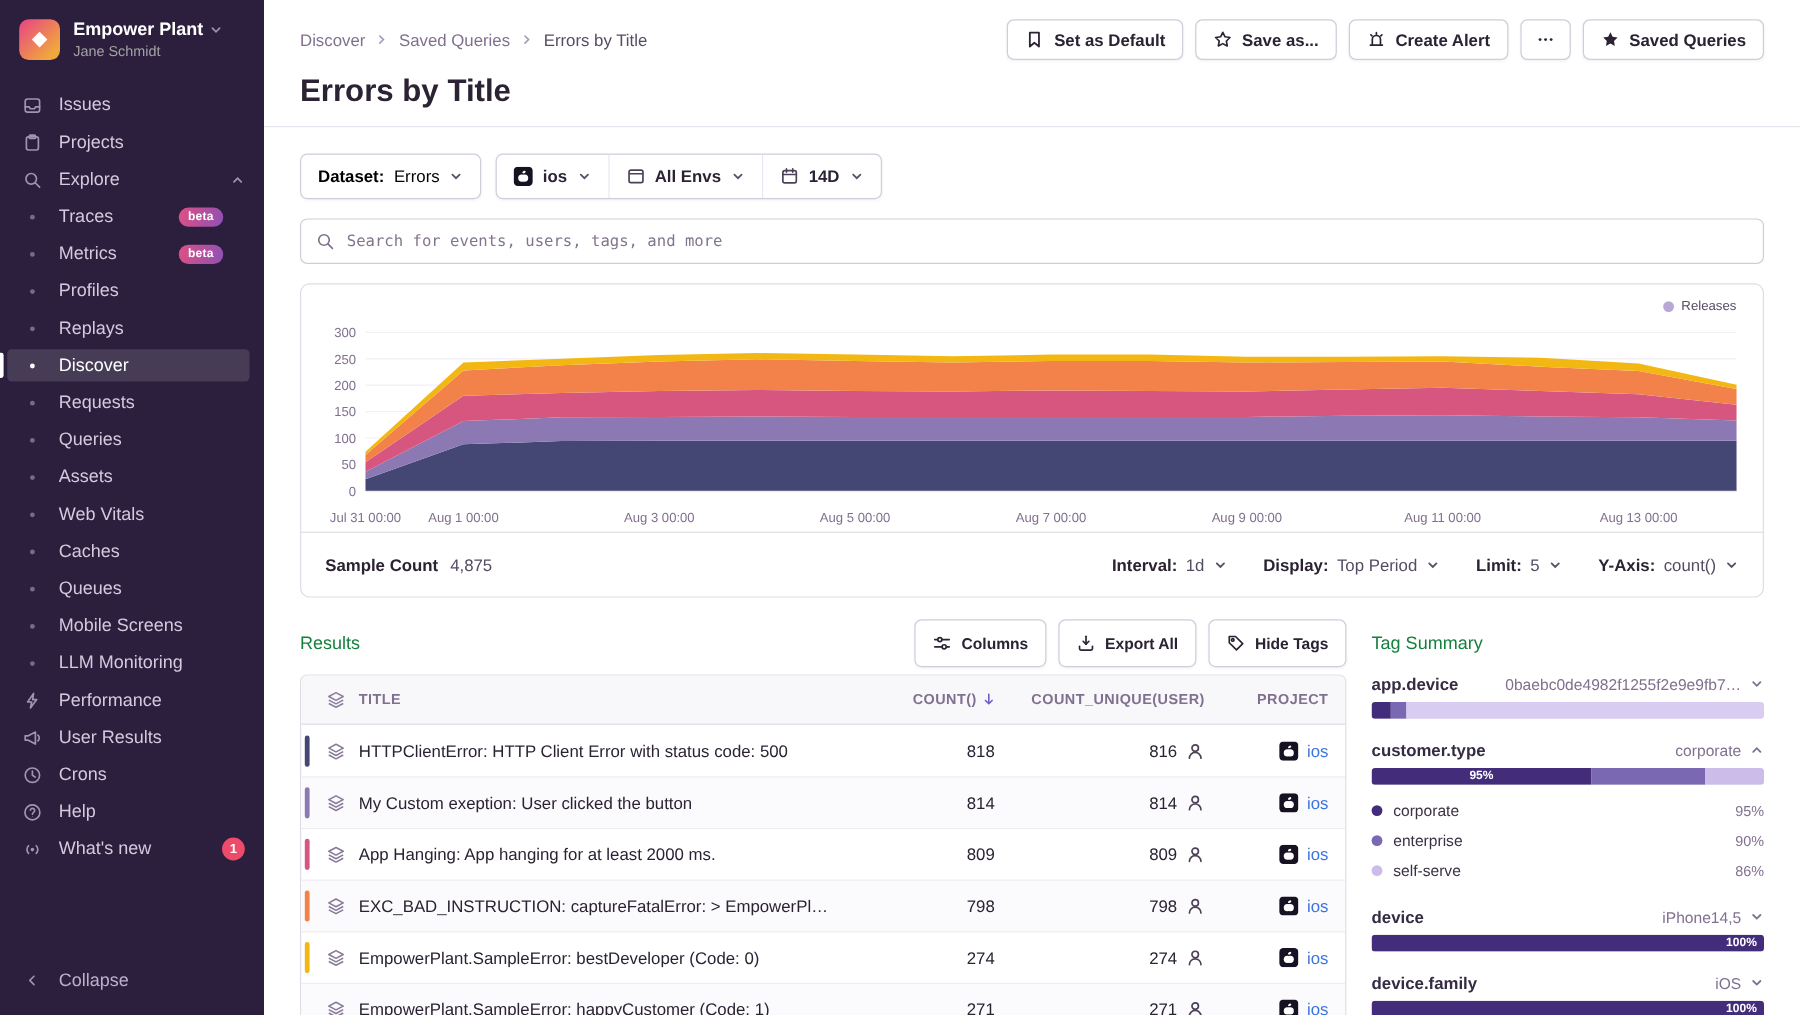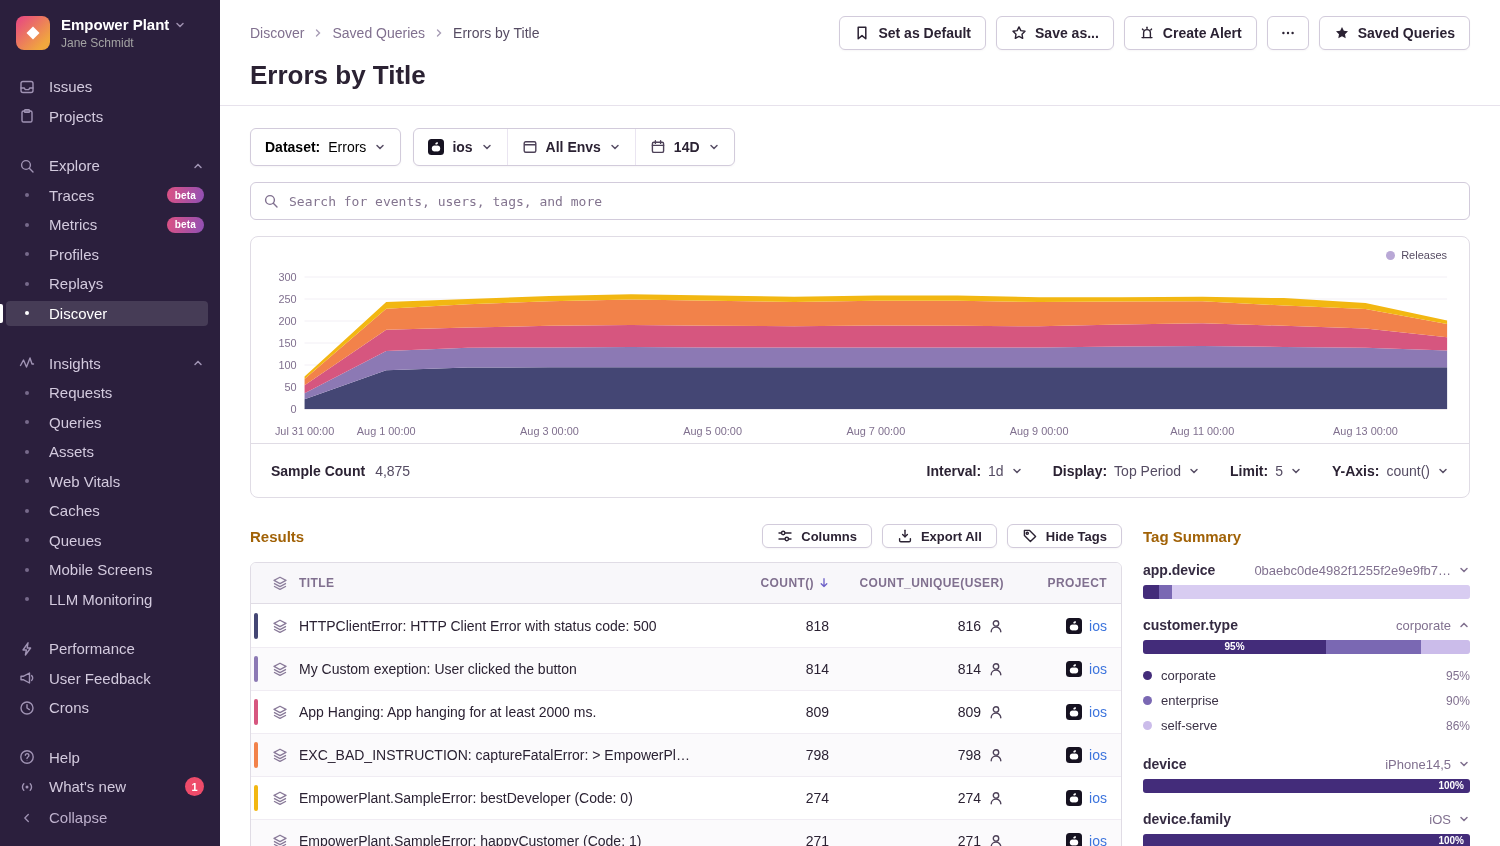--- a/index.html
+++ b/index.html
@@ -20,36 +20,36 @@
   .nav{display:flex;flex-direction:column;flex:1;min-height:0}
   .nav-item{display:flex;align-items:center;height:31px;padding:0 16px 0 18px;font-size:15px;cursor:pointer;position:relative;white-space:nowrap}
   .nav-item .ni-icon,.nav-item .ni-label,.nav-item .badge-beta,.nav-item .badge-count,.nav-item .sec-chevron{position:relative}
   .ni-icon{width:18px;display:flex;justify-content:center;margin-right:13px;color:#a093b4;flex-shrink:0}
   .bullet{width:4px;height:4px;border-radius:50%;background:#776a8b}
   .nav-item.active{color:#fff}
   .nav-item.active .bullet{background:#fff}
   .nav-item.active::before{content:"";position:absolute;left:0;top:5px;bottom:5px;width:3px;border-radius:0 2px 2px 0;background:#fff}
   .active-pill{position:absolute;left:6px;right:12px;top:2px;bottom:2px;background:rgba(255,255,255,.13);border-radius:4px}
   .sec-chevron{margin-left:auto;color:#a093b4;display:flex}
-  .badge-beta{margin-left:auto;margin-right:0;background:linear-gradient(103deg,#dd5183,#8f50b5);color:#fff;font-size:10px;font-weight:700;padding:2.5px 8px;border-radius:9px;letter-spacing:.2px}
+  .badge-beta{margin-left:auto;margin-right:18px;background:linear-gradient(103deg,#dd5183,#8f50b5);color:#fff;font-size:10px;font-weight:700;padding:2.5px 8px;border-radius:9px;letter-spacing:.2px}
   .badge-count{margin-left:auto;width:19px;height:19px;border-radius:50%;background:#ee4b6a;color:#fff;font-size:11px;font-weight:700;display:flex;align-items:center;justify-content:center}
-  .gap18{margin-top:20px}
+  .gap18{margin-top:0}
   .collapse-row{margin-top:auto;display:flex;align-items:center;height:34px;padding:0 4px 0 18px;font-size:15px;color:#bdb0cc;cursor:pointer}
 
   
   .main{flex:1;min-width:0;display:flex;flex-direction:column}
   .page-header{padding:16px 30px 14px;border-bottom:1px solid #e7e2ec}
   .header-top{display:flex;align-items:center;justify-content:space-between}
   .breadcrumb{display:flex;align-items:center;gap:8px;font-size:14px;color:#80708f}
   .crumb{cursor:pointer}
   .crumb.current{color:#564c63}
   .sep{color:#a79cb5;display:flex}
   .actions{display:flex;gap:10px;align-items:center}
   .btn{display:inline-flex;align-items:center;gap:8px;height:34px;padding:0 14px;background:#fff;border:1px solid #d2cbdb;border-radius:6px;font-size:14px;font-weight:600;color:#2b2233;cursor:pointer;font-family:inherit;box-shadow:0 1px 2px rgba(43,34,51,.04);white-space:nowrap}
-  .btn-sm{height:24px;font-size:13px}
+  .btn-sm{height:40px;font-size:13px}
   .page-title{font-size:26px;font-weight:700;margin-top:10px;color:#2b2233}
   .content{padding:22px 30px 0;flex:1;min-height:0}
 
   
   .filter-row{display:flex;gap:12px;margin-bottom:16px}
   .filter-btn{display:inline-flex;align-items:center;gap:8px;height:38px;padding:0 14px;border:1px solid #d2cbdb;border-radius:6px;background:#fff;font-size:14px;cursor:pointer;box-shadow:0 1px 2px rgba(43,34,51,.04)}
   .fb-label{font-weight:700}
   .segmented{display:flex;align-items:stretch;border:1px solid #d2cbdb;border-radius:6px;background:#fff;box-shadow:0 1px 2px rgba(43,34,51,.04);overflow:hidden}
   .segment{display:flex;align-items:center;gap:8px;padding:0 14px;font-size:14px;font-weight:600;cursor:pointer}
   .segment+.segment{border-left:1px solid #eae5f1}
@@ -70,21 +70,21 @@
   .chart-footer{display:flex;justify-content:space-between;align-items:center;border-top:1px solid #e0dce5;height:54px;padding:0 20px;font-size:14px}
   .cf-left{display:flex;align-items:flex-end;gap:10px}
   .cf-label{font-weight:700}
   .cf-value{color:#554c63}
   .cf-right{display:flex;gap:30px}
   .cf-item{display:flex;align-items:center;gap:7px;cursor:pointer}
 
   
   .results-grid{display:grid;grid-template-columns:1fr 327px;gap:21px;align-items:start}
   .results-head{display:flex;align-items:center;justify-content:space-between;margin-bottom:10px;height:32px}
-  .section-title{font-size:15px;font-weight:700;color:#a16207}
+  .section-title{font-size:15px;font-weight:400;color:#15803d}
   .small-btns{display:flex;gap:10px}
 
   .table{border:1px solid #e0dce5;border-radius:6px;overflow:hidden;background:#fff}
   .thead,.trow{display:grid;grid-template-columns:10px 38px 1fr 120px 175px 115px;align-items:center}
   .thead{height:41px;background:#f8f7fa;border-bottom:1px solid #e0dce5;color:#80708f;font-size:12px;font-weight:700;letter-spacing:.4px}
   .thead .c-icon{color:#8d7f9d}
   .trow{height:43px;font-size:14px;cursor:pointer}
   .trow+.trow{border-top:1px solid #f0ecf3}
   .trow:nth-child(even){background:#fbfafc}
   .c-swatch{height:100%;display:flex;align-items:center}
@@ -201,33 +201,20 @@
       <span class="ni-label">Replays</span>
     </div>
     <div class="nav-item active">
       <span class="active-pill"></span>
       <span class="ni-icon">
           <span class="bullet"></span>
         </span>
       <span class="ni-label">Discover</span>
     </div>
 
-    <div class="nav-item gap18">
-      <span class="ni-icon">
-          <svg class="i16" viewBox="0 0 16 16" fill="none" stroke="currentColor" stroke-width="1.4" stroke-linecap="round" stroke-linejoin="round">
-            <path d="M1.5 10.5 4.5 5l3 7L11 3l2 6h1.5"></path>
-          </svg>
-        </span>
-      <span class="ni-label">Insights</span>
-      <span class="sec-chevron">
-          <svg class="i12" viewBox="0 0 12 12" fill="none" stroke="currentColor" stroke-width="1.5" stroke-linecap="round">
-            <path d="M3 7.5 6 4.5 9 7.5"></path>
-          </svg>
-        </span>
-    </div>
     <div class="nav-item">
         <span class="ni-icon">
           <span class="bullet"></span>
         </span>
         <span class="ni-label">Requests</span>
       </div>
     <div class="nav-item">
         <span class="ni-icon">
           <span class="bullet"></span>
         </span>
@@ -278,21 +265,21 @@
         </span>
       <span class="ni-label">Performance</span>
     </div>
     <div class="nav-item">
       <span class="ni-icon">
           <svg class="i16" viewBox="0 0 16 16" fill="none" stroke="currentColor" stroke-width="1.4" stroke-linejoin="round" stroke-linecap="round">
             <path d="M2 6.3v3.4h2.2L10.5 13V3L4.2 6.3z"></path>
             <path d="M12.6 5.6a3.2 3.2 0 0 1 0 4.8"></path>
           </svg>
         </span>
-      <span class="ni-label">User Feedback</span>
+      <span class="ni-label">User Results</span>
     </div>
     <div class="nav-item">
       <span class="ni-icon">
           <svg class="i16" viewBox="0 0 16 16" fill="none" stroke="currentColor" stroke-width="1.4" stroke-linecap="round">
             <circle cx="8" cy="8" r="6"></circle>
             <path d="M8 4.6V8l2.4 1.6"></path>
           </svg>
         </span>
       <span class="ni-label">Crons</span>
     </div>

